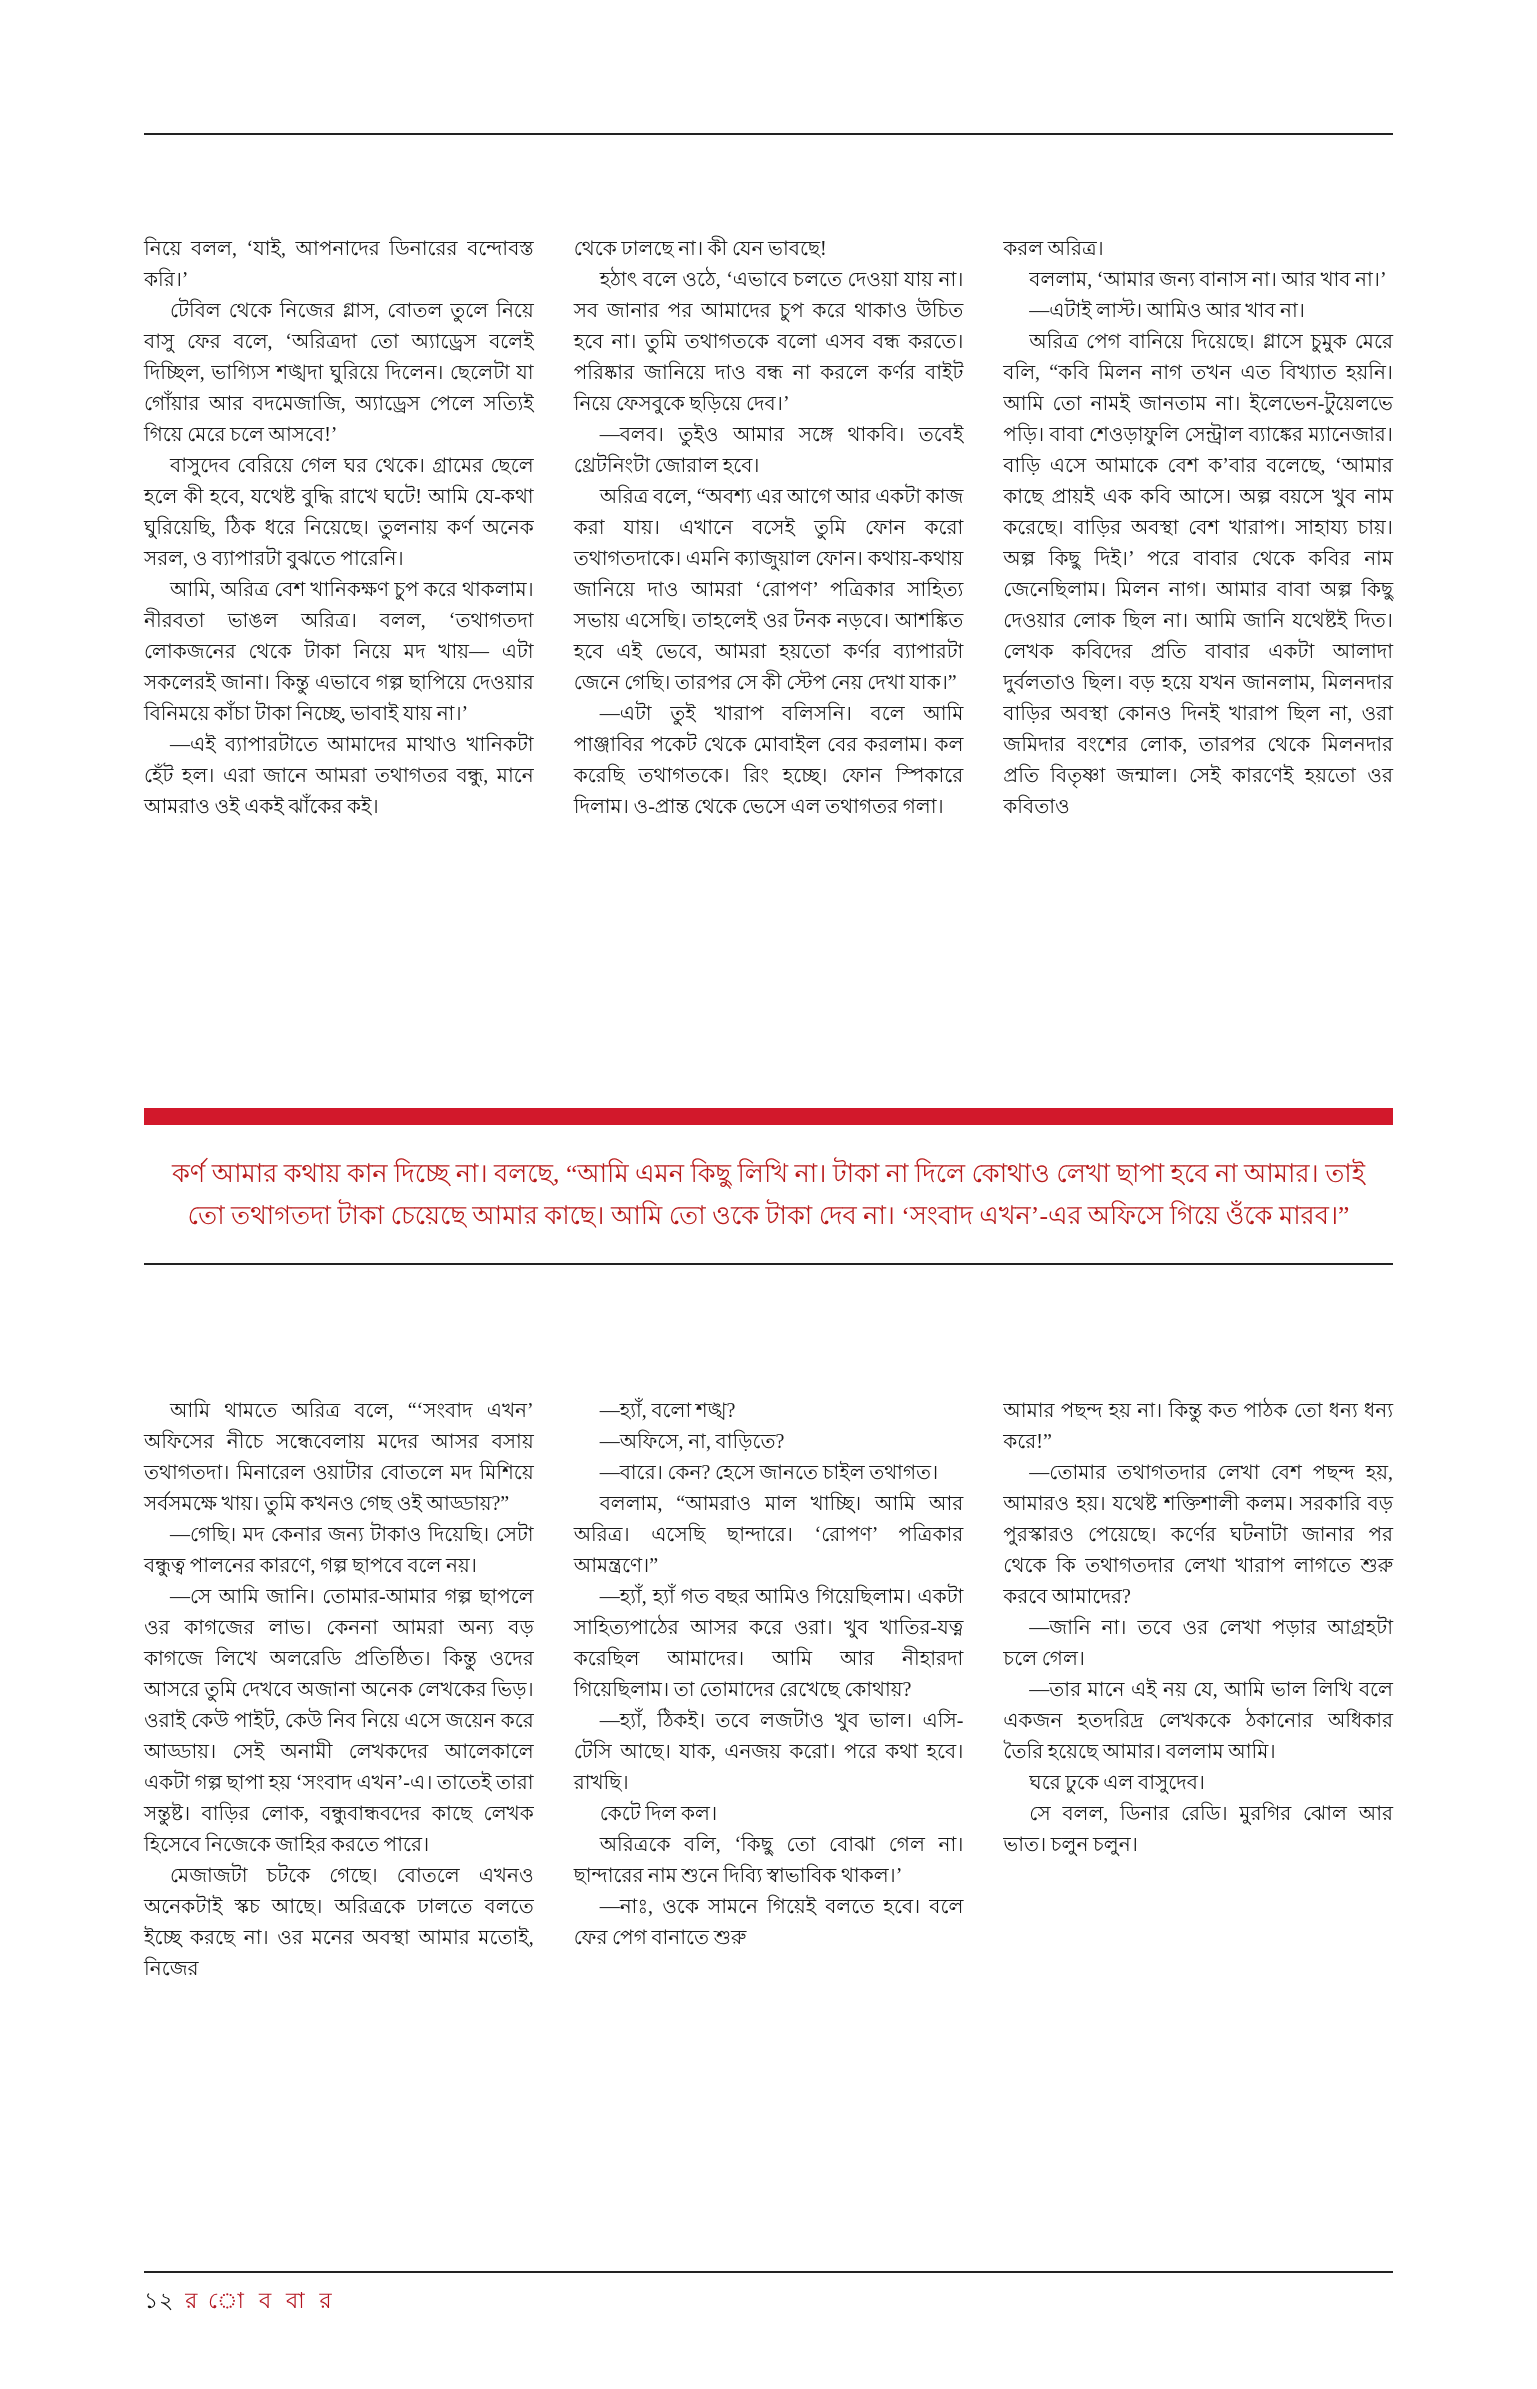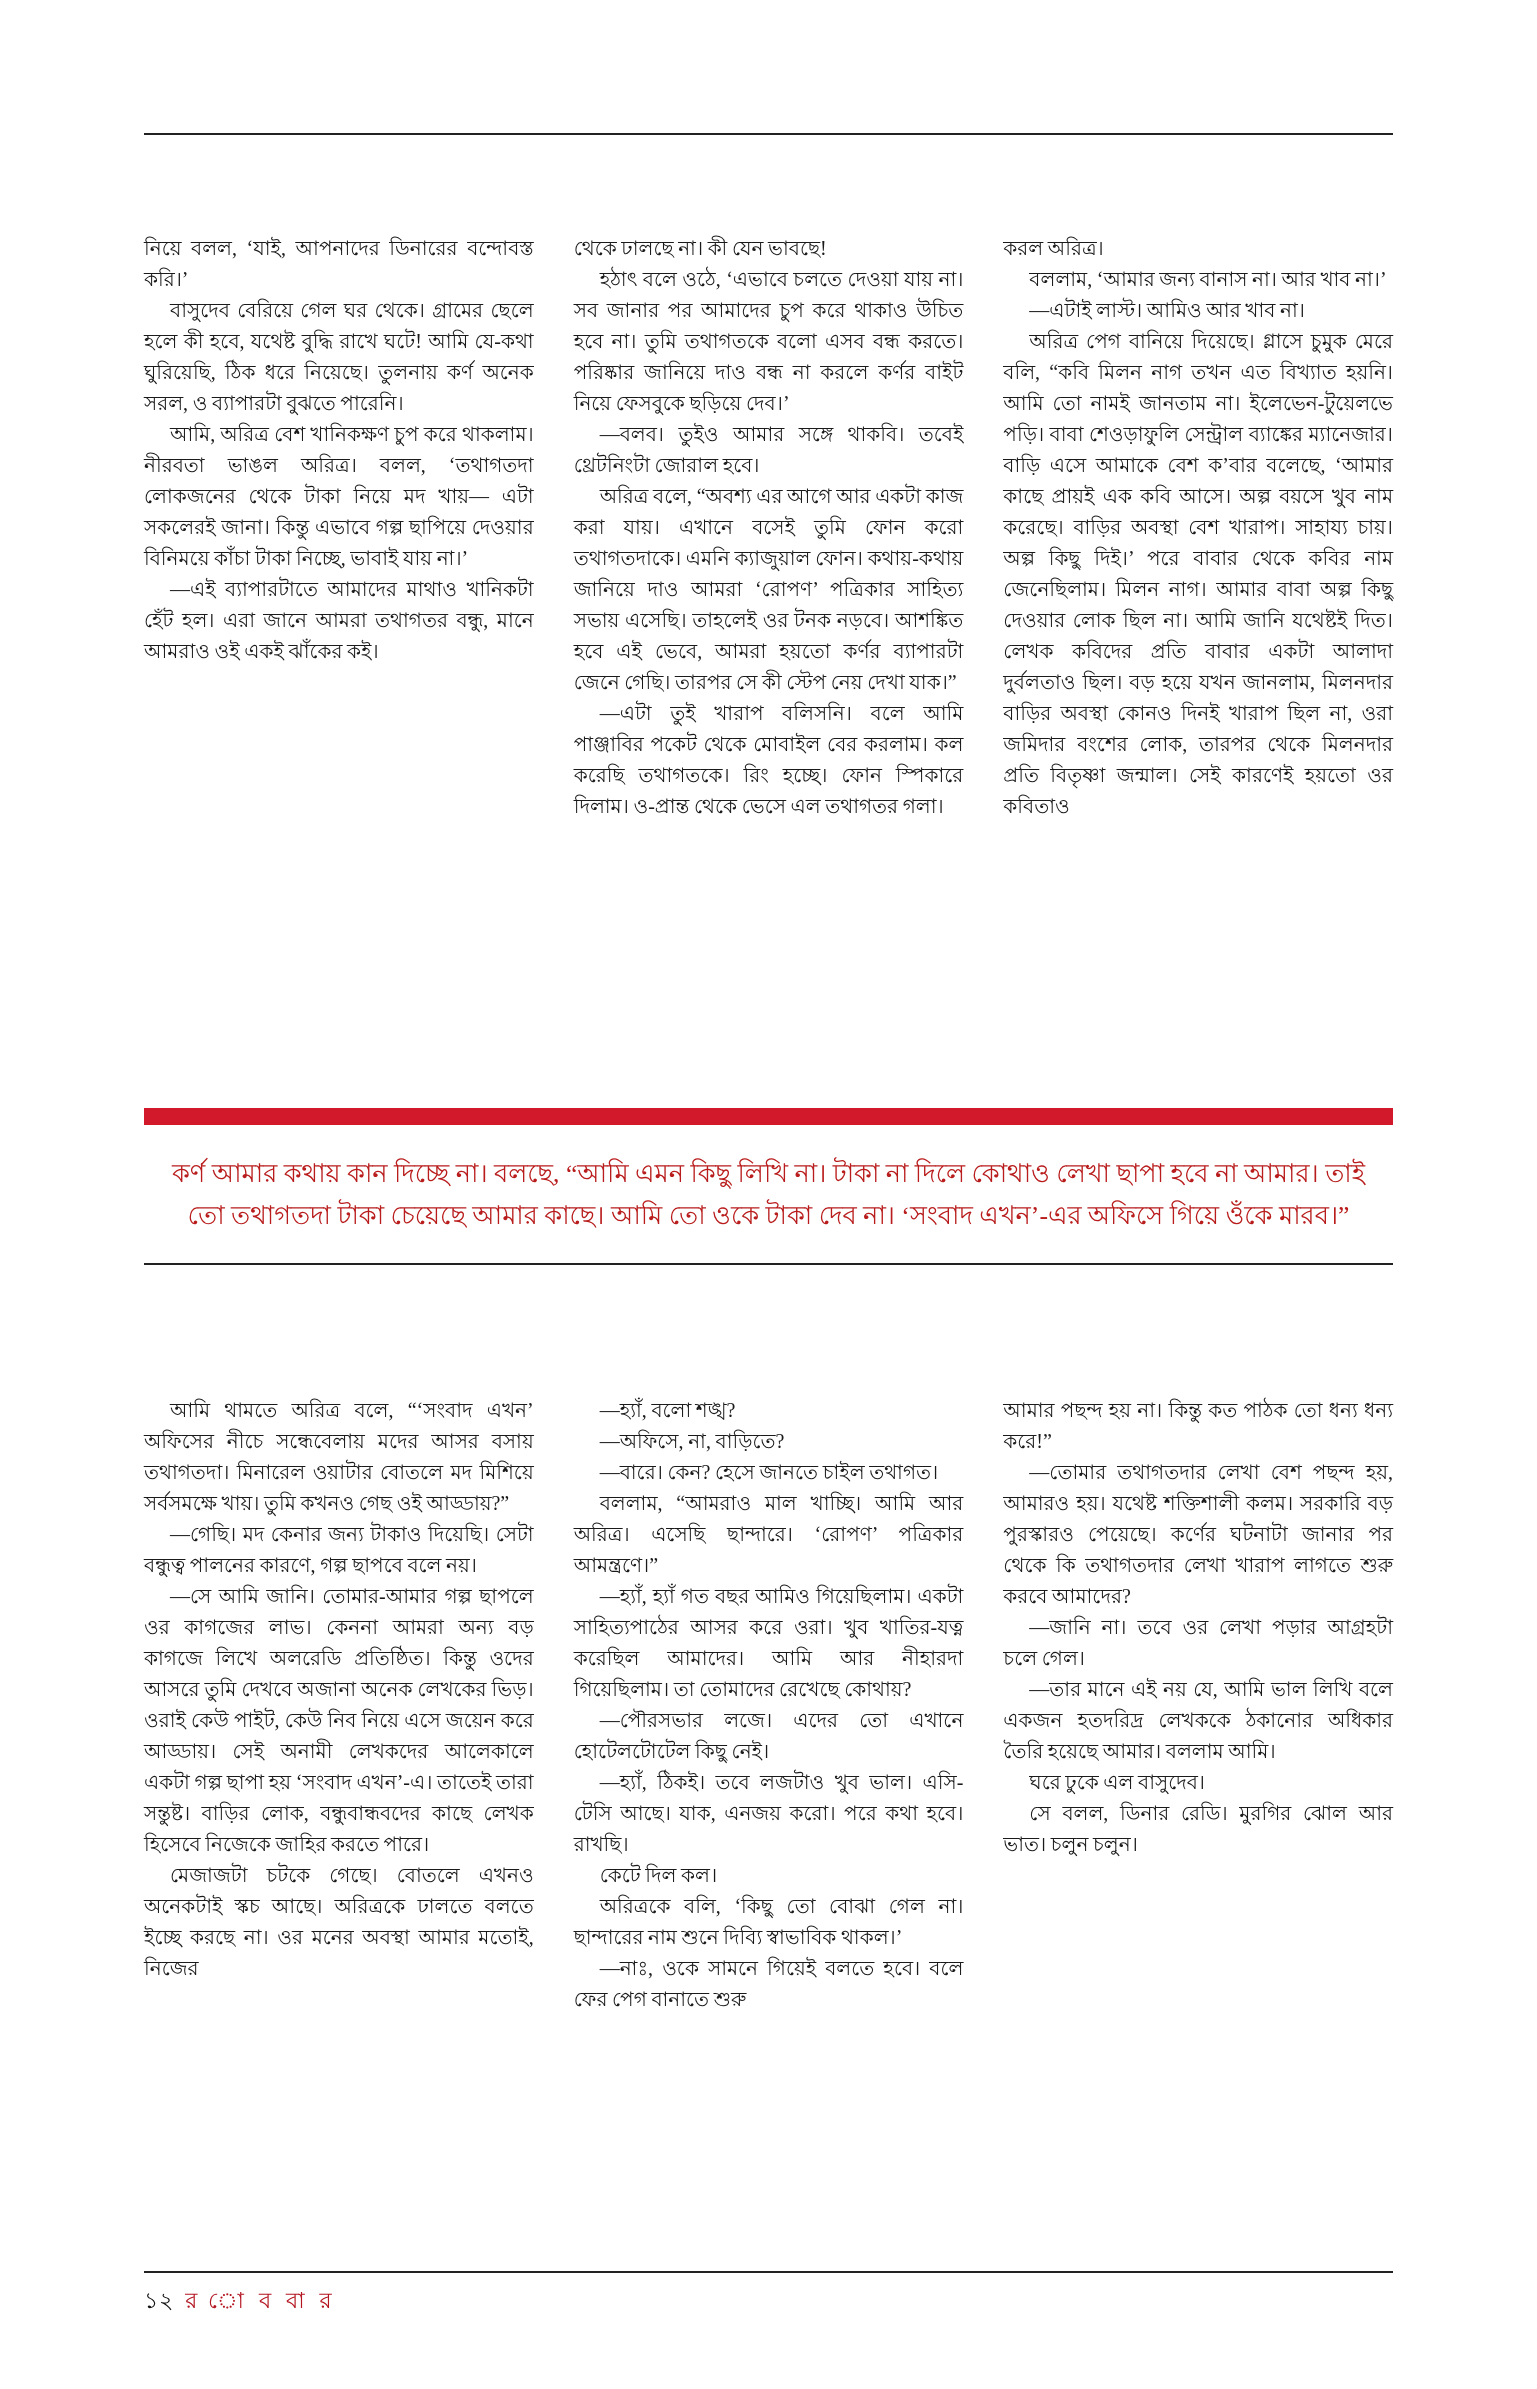--- a/index.html
+++ b/index.html
@@ -118,20 +118,21 @@
 </head>
 <body>
 
 <div class="page">
 
   <div class="rule-top"></div>
 
   <div class="cols-top">
     <div class="col">
       <p class="noindent">নিয়ে বলল, ‘যাই, আপনাদের ডিনারের বন্দোবস্ত করি।’</p>
+      <p>টেবিল থেকে নিজের গ্লাস, বোতল তুলে নিয়ে বাসু ফের বলে, ‘অরিত্রদা তো অ্যাড্রেস বলেই দিচ্ছিল, ভাগ্যিস শঙ্খদা ঘুরিয়ে দিলেন। ছেলেটা যা গোঁয়ার আর বদমেজাজি, অ্যাড্রেস পেলে সত্যিই গিয়ে মেরে চলে আসবে!’</p>
       <p>বাসুদেব বেরিয়ে গেল ঘর থেকে। গ্রামের ছেলে হলে কী হবে, যথেষ্ট বুদ্ধি রাখে ঘটে! আমি যে-কথা ঘুরিয়েছি, ঠিক ধরে নিয়েছে। তুলনায় কর্ণ অনেক সরল, ও ব্যাপারটা বুঝতে পারেনি।</p>
       <p>আমি, অরিত্র বেশ খানিকক্ষণ চুপ করে থাকলাম। নীরবতা ভাঙল অরিত্র। বলল, ‘তথাগতদা লোকজনের থেকে টাকা নিয়ে মদ খায়— এটা সকলেরই জানা। কিন্তু এভাবে গল্প ছাপিয়ে দেওয়ার বিনিময়ে কাঁচা টাকা নিচ্ছে, ভাবাই যায় না।’</p>
       <p>—এই ব্যাপারটাতে আমাদের মাথাও খানিকটা হেঁট হল। এরা জানে আমরা তথাগতর বন্ধু, মানে আমরাও ওই একই ঝাঁকের কই।</p>
     </div>
     <div class="col">
       <p class="noindent">থেকে ঢালছে না। কী যেন ভাবছে!</p>
       <p>হঠাৎ বলে ওঠে, ‘এভাবে চলতে দেওয়া যায় না। সব জানার পর আমাদের চুপ করে থাকাও উচিত হবে না। তুমি তথাগতকে বলো এসব বন্ধ করতে। পরিষ্কার জানিয়ে দাও বন্ধ না করলে কর্ণর বাইট নিয়ে ফেসবুকে ছড়িয়ে দেব।’</p>
       <p>—বলব। তুইও আমার সঙ্গে থাকবি। তবেই থ্রেটনিংটা জোরাল হবে।</p>
       <p>অরিত্র বলে, “অবশ্য এর আগে আর একটা কাজ করা যায়। এখানে বসেই তুমি ফোন করো তথাগতদাকে। এমনি ক্যাজুয়াল ফোন। কথায়-কথায় জানিয়ে দাও আমরা ‘রোপণ’ পত্রিকার সাহিত্য সভায় এসেছি। তাহলেই ওর টনক নড়বে। আশঙ্কিত হবে এই ভেবে, আমরা হয়তো কর্ণর ব্যাপারটা জেনে গেছি। তারপর সে কী স্টেপ নেয় দেখা যাক।”</p>
       <p>—এটা তুই খারাপ বলিসনি। বলে আমি পাঞ্জাবির পকেট থেকে মোবাইল বের করলাম। কল করেছি তথাগতকে। রিং হচ্ছে। ফোন স্পিকারে দিলাম। ও-প্রান্ত থেকে ভেসে এল তথাগতর গলা।</p>
@@ -156,21 +157,20 @@
       <p>—গেছি। মদ কেনার জন্য টাকাও দিয়েছি। সেটা বন্ধুত্ব পালনের কারণে, গল্প ছাপবে বলে নয়।</p>
       <p>—সে আমি জানি। তোমার-আমার গল্প ছাপলে ওর কাগজের লাভ। কেননা আমরা অন্য বড় কাগজে লিখে অলরেডি প্রতিষ্ঠিত। কিন্তু ওদের আসরে তুমি দেখবে অজানা অনেক লেখকের ভিড়। ওরাই কেউ পাইট, কেউ নিব নিয়ে এসে জয়েন করে আড্ডায়। সেই অনামী লেখকদের আলেকালে একটা গল্প ছাপা হয় ‘সংবাদ এখন’-এ। তাতেই তারা সন্তুষ্ট। বাড়ির লোক, বন্ধুবান্ধবদের কাছে লেখক হিসেবে নিজেকে জাহির করতে পারে।</p>
       <p>মেজাজটা চটকে গেছে। বোতলে এখনও অনেকটাই স্কচ আছে। অরিত্রকে ঢালতে বলতে ইচ্ছে করছে না। ওর মনের অবস্থা আমার মতোই, নিজের</p>
     </div>
     <div class="col">
       <p>—হ্যাঁ, বলো শঙ্খ?</p>
       <p>—অফিসে, না, বাড়িতে?</p>
       <p>—বারে। কেন? হেসে জানতে চাইল তথাগত।</p>
       <p>বললাম, “আমরাও মাল খাচ্ছি। আমি আর অরিত্র। এসেছি ছান্দারে। ‘রোপণ’ পত্রিকার আমন্ত্রণে।”</p>
       <p>—হ্যাঁ, হ্যাঁ গত বছর আমিও গিয়েছিলাম। একটা সাহিত্যপাঠের আসর করে ওরা। খুব খাতির-যত্ন করেছিল আমাদের। আমি আর নীহারদা গিয়েছিলাম। তা তোমাদের রেখেছে কোথায়?</p>
-      <p>—পৌরসভার লজে। এদের তো এখানে হোটেলটোটেল কিছু নেই।</p>
       <p>—হ্যাঁ, ঠিকই। তবে লজটাও খুব ভাল। এসি-টেসি আছে। যাক, এনজয় করো। পরে কথা হবে। রাখছি।</p>
       <p>কেটে দিল কল।</p>
       <p>অরিত্রকে বলি, ‘কিছু তো বোঝা গেল না। ছান্দারের নাম শুনে দিব্যি স্বাভাবিক থাকল।’</p>
       <p>—নাঃ, ওকে সামনে গিয়েই বলতে হবে। বলে ফের পেগ বানাতে শুরু</p>
     </div>
     <div class="col">
       <p class="noindent">আমার পছন্দ হয় না। কিন্তু কত পাঠক তো ধন্য ধন্য করে!”</p>
       <p>—তোমার তথাগতদার লেখা বেশ পছন্দ হয়, আমারও হয়। যথেষ্ট শক্তিশালী কলম। সরকারি বড় পুরস্কারও পেয়েছে। কর্ণের ঘটনাটা জানার পর থেকে কি তথাগতদার লেখা খারাপ লাগতে শুরু করবে আমাদের?</p>
       <p>—জানি না। তবে ওর লেখা পড়ার আগ্রহটা চলে গেল।</p>
       <p>—তার মানে এই নয় যে, আমি ভাল লিখি বলে একজন হতদরিদ্র লেখককে ঠকানোর অধিকার তৈরি হয়েছে আমার। বললাম আমি।</p>

